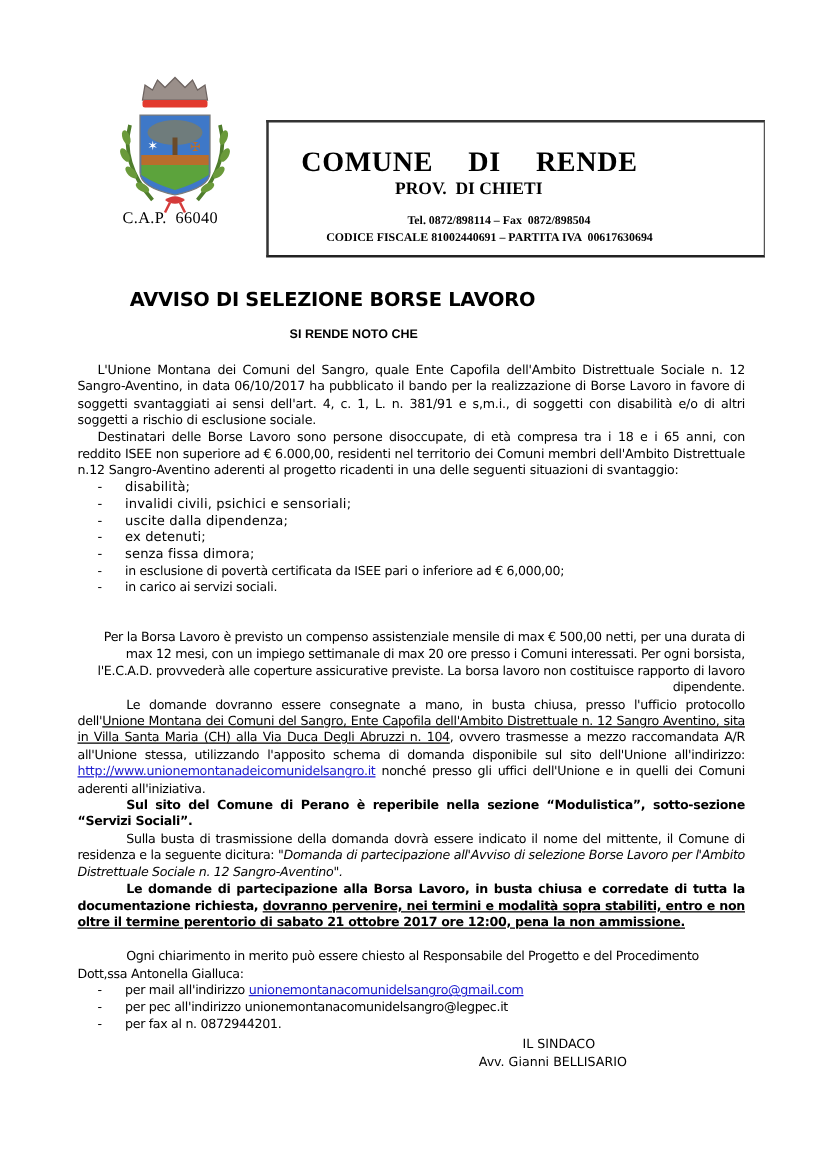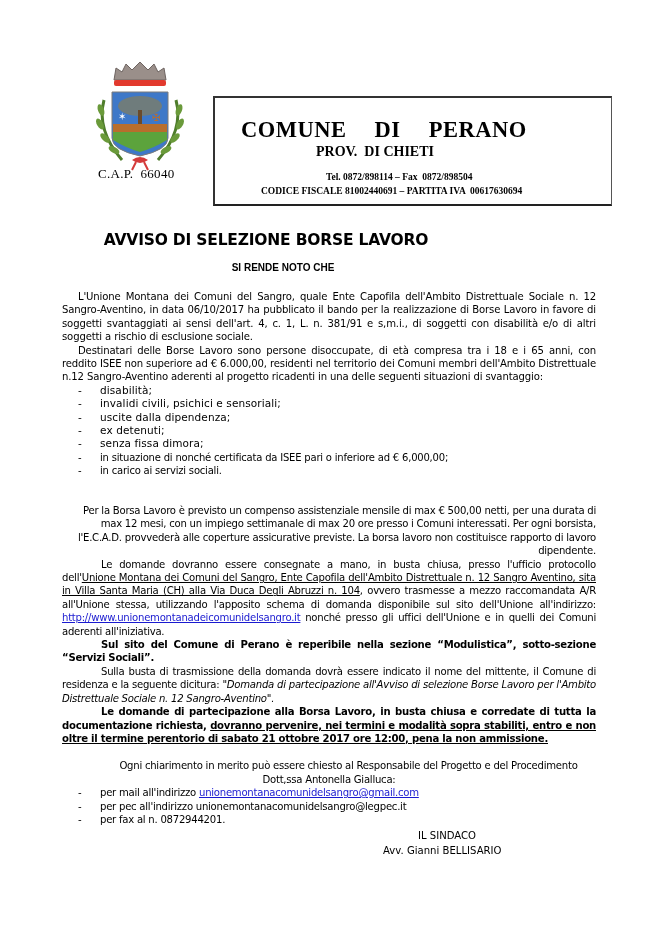--- a/index.html
+++ b/index.html
@@ -65,56 +65,56 @@
       <ellipse cx="74" cy="90" rx="3" ry="6" transform="rotate(60 74 90)"></ellipse>
     </g>
 
     <path d="M40 100 Q48 94 56 100 Q48 106 40 100 Z" fill="#d43a3a"></path>
     <path d="M44 102 L40 110 M52 102 L56 110" stroke="#d43a3a" stroke-width="2"></path>
   </svg>
 </div>
 <div class="cap" style="white-space:pre;">C.A.P.  66040</div>
 
 <div class="header-box"></div>
-<div class="comune">COMUNE DI PERANO</div>
+<div class="comune">COMUNE DI RENDE</div>
 <div class="prov">PROV.  DI CHIETI</div>
 <div class="tel">Tel. 0872/898114 – Fax  0872/898504</div>
 <div class="cf">CODICE FISCALE 81002440691 – PARTITA IVA  00617630694</div>
 
 <div class="title">AVVISO DI SELEZIONE BORSE LAVORO</div>
 <div class="subtitle">SI RENDE NOTO CHE</div>
 
 <div class="body" style="top:290px;">
   <p class="ind1">L'Unione Montana dei Comuni del Sangro, quale Ente Capofila dell'Ambito Distrettuale Sociale n. 12 Sangro-Aventino, in data 06/10/2017 ha pubblicato il bando per la realizzazione di Borse Lavoro in favore di soggetti svantaggiati ai sensi dell'art. 4, c. 1, L. n. 381/91 e s,m.i., di soggetti con disabilità e/o di altri soggetti a rischio di esclusione sociale.</p>
   <p class="ind1">Destinatari delle Borse Lavoro sono persone disoccupate, di età compresa tra i 18 e i 65 anni, con reddito ISEE non superiore ad € 6.000,00, residenti nel territorio dei Comuni membri dell'Ambito Distrettuale n.12 Sangro-Aventino aderenti al progetto ricadenti in una delle seguenti situazioni di svantaggio:</p>
   <ul class="lst" style="font-size:10.5px; letter-spacing:0.1px;">
     <li><span class="dash">-</span><span>disabilità;</span></li>
     <li><span class="dash">-</span><span>invalidi civili, psichici e sensoriali;</span></li>
     <li><span class="dash">-</span><span>uscite dalla dipendenza;</span></li>
     <li><span class="dash">-</span><span>ex detenuti;</span></li>
     <li><span class="dash">-</span><span>senza fissa dimora;</span></li>
-    <li style="font-size:10px; letter-spacing:-0.2px;"><span class="dash">-</span><span>in situazione di nonché certificata da ISEE pari o inferiore ad € 6,000,00;</span></li>
+    <li style="font-size:10px; letter-spacing:-0.2px;"><span class="dash">-</span><span>in esclusione di povertà certificata da ISEE pari o inferiore ad € 6,000,00;</span></li>
     <li style="font-size:10px; letter-spacing:-0.2px;"><span class="dash">-</span><span>in carico ai servizi sociali.</span></li>
   </ul>
 </div>
 
 <div class="body" style="top:504px; letter-spacing:-0.25px;">
   <p style="text-align:right;">Per la Borsa Lavoro è previsto un compenso assistenziale mensile di max € 500,00 netti, per una durata di max 12 mesi, con un impiego settimanale di max 20 ore presso i Comuni interessati. Per ogni borsista, l'E.C.A.D. provvederà alle coperture assicurative previste. La borsa lavoro non costituisce rapporto di lavoro dipendente.</p>
   <p class="ind2">
     <span>Le domande dovranno essere consegnate a mano, in busta chiusa, presso l'ufficio protocollo dell'</span><span class="u">Unione Montana dei Comuni del Sangro, Ente Capofila dell'Ambito Distrettuale n. 12 Sangro Aventino, sita in Villa Santa Maria (CH) alla Via Duca Degli Abruzzi n. 104</span><span>, ovvero trasmesse a mezzo raccomandata A/R all'Unione stessa, utilizzando l'apposito schema di domanda disponibile sul sito dell'Unione all'indirizzo: </span><a class="link">http://www.unionemontanadeicomunidelsangro.it</a><span> nonché presso gli uffici dell'Unione e in quelli dei Comuni aderenti all'iniziativa.</span>
   </p>
   <p class="ind2 b">Sul sito del Comune di Perano è reperibile nella sezione “Modulistica”, sotto-sezione “Servizi Sociali”.</p>
   <p class="ind2">
     <span>Sulla busta di trasmissione della domanda dovrà essere indicato il nome del mittente, il Comune di residenza e la seguente dicitura: </span><span class="i">"Domanda di partecipazione all'Avviso di selezione Borse Lavoro per l'Ambito Distrettuale Sociale n. 12 Sangro-Aventino".</span>
   </p>
   <p class="ind2 b">
     <span>Le domande di partecipazione alla Borsa Lavoro, in busta chiusa e corredate di tutta la documentazione richiesta, </span><span class="u">dovranno pervenire, nei termini e modalità sopra stabiliti, entro e non oltre il termine  perentorio di sabato 21 ottobre 2017 ore 12:00, pena la non ammissione.</span>
   </p>
   <div class="gap"></div>
-  <p class="ind2" style="text-align:center;">Ogni chiarimento in merito può essere chiesto al Responsabile del Progetto e del Procedimento Dott,ssa Antonella Gialluca:</p>
+  <p class="ind2" style="text-align:left;">Ogni chiarimento in merito può essere chiesto al Responsabile del Progetto e del Procedimento Dott,ssa Antonella Gialluca:</p>
   <ul class="lst">
     <li><span class="dash">-</span><span>per mail all'indirizzo </span><a class="link">unionemontanacomunidelsangro@gmail.com</a></li>
     <li><span class="dash">-</span><span>per pec all'indirizzo unionemontanacomunidelsangro@legpec.it</span></li>
     <li><span class="dash">-</span><span>per fax al n. 0872944201.</span></li>
   </ul>
 </div>
 
 <div class="sign" style="left:418px; top:830px;">IL SINDACO</div>
 <div class="sign" style="left:383px; top:845px;">Avv. Gianni BELLISARIO</div>
 

